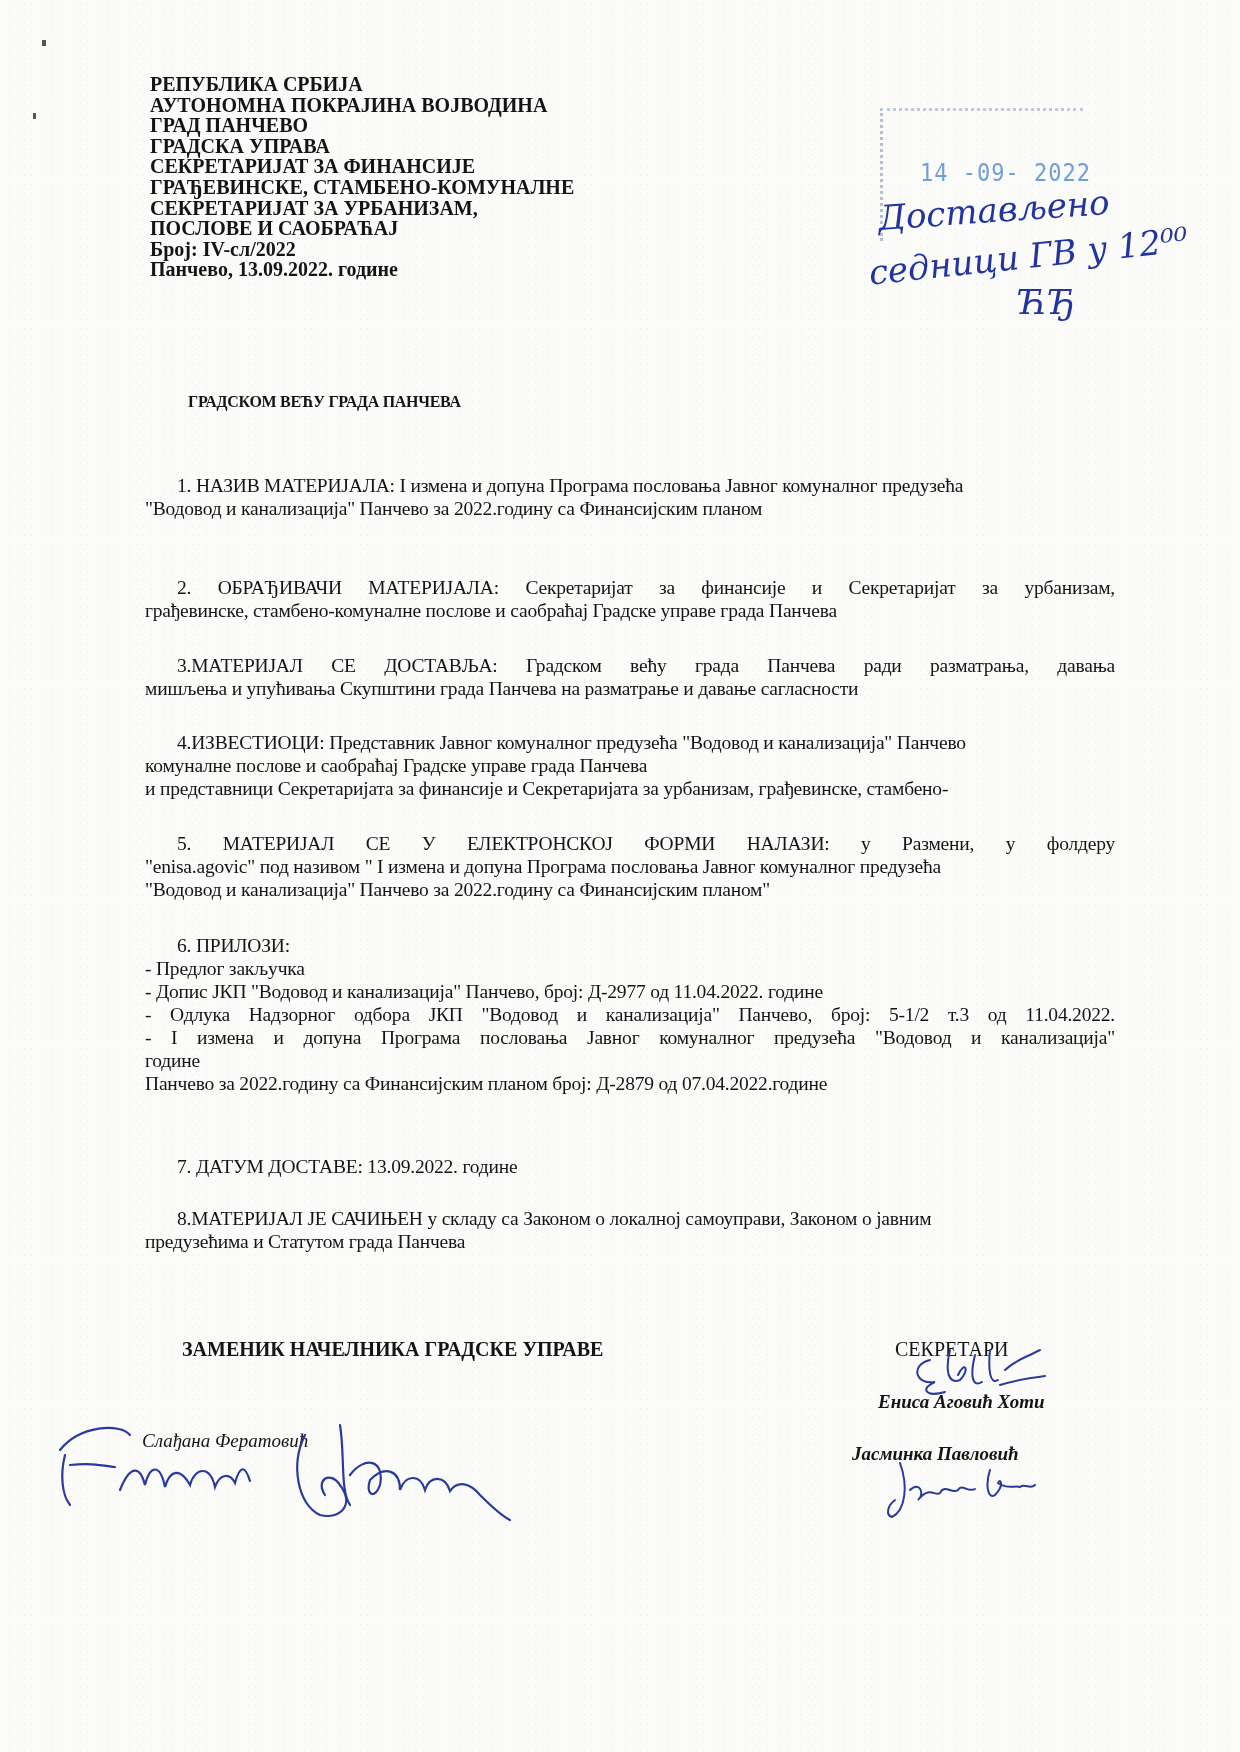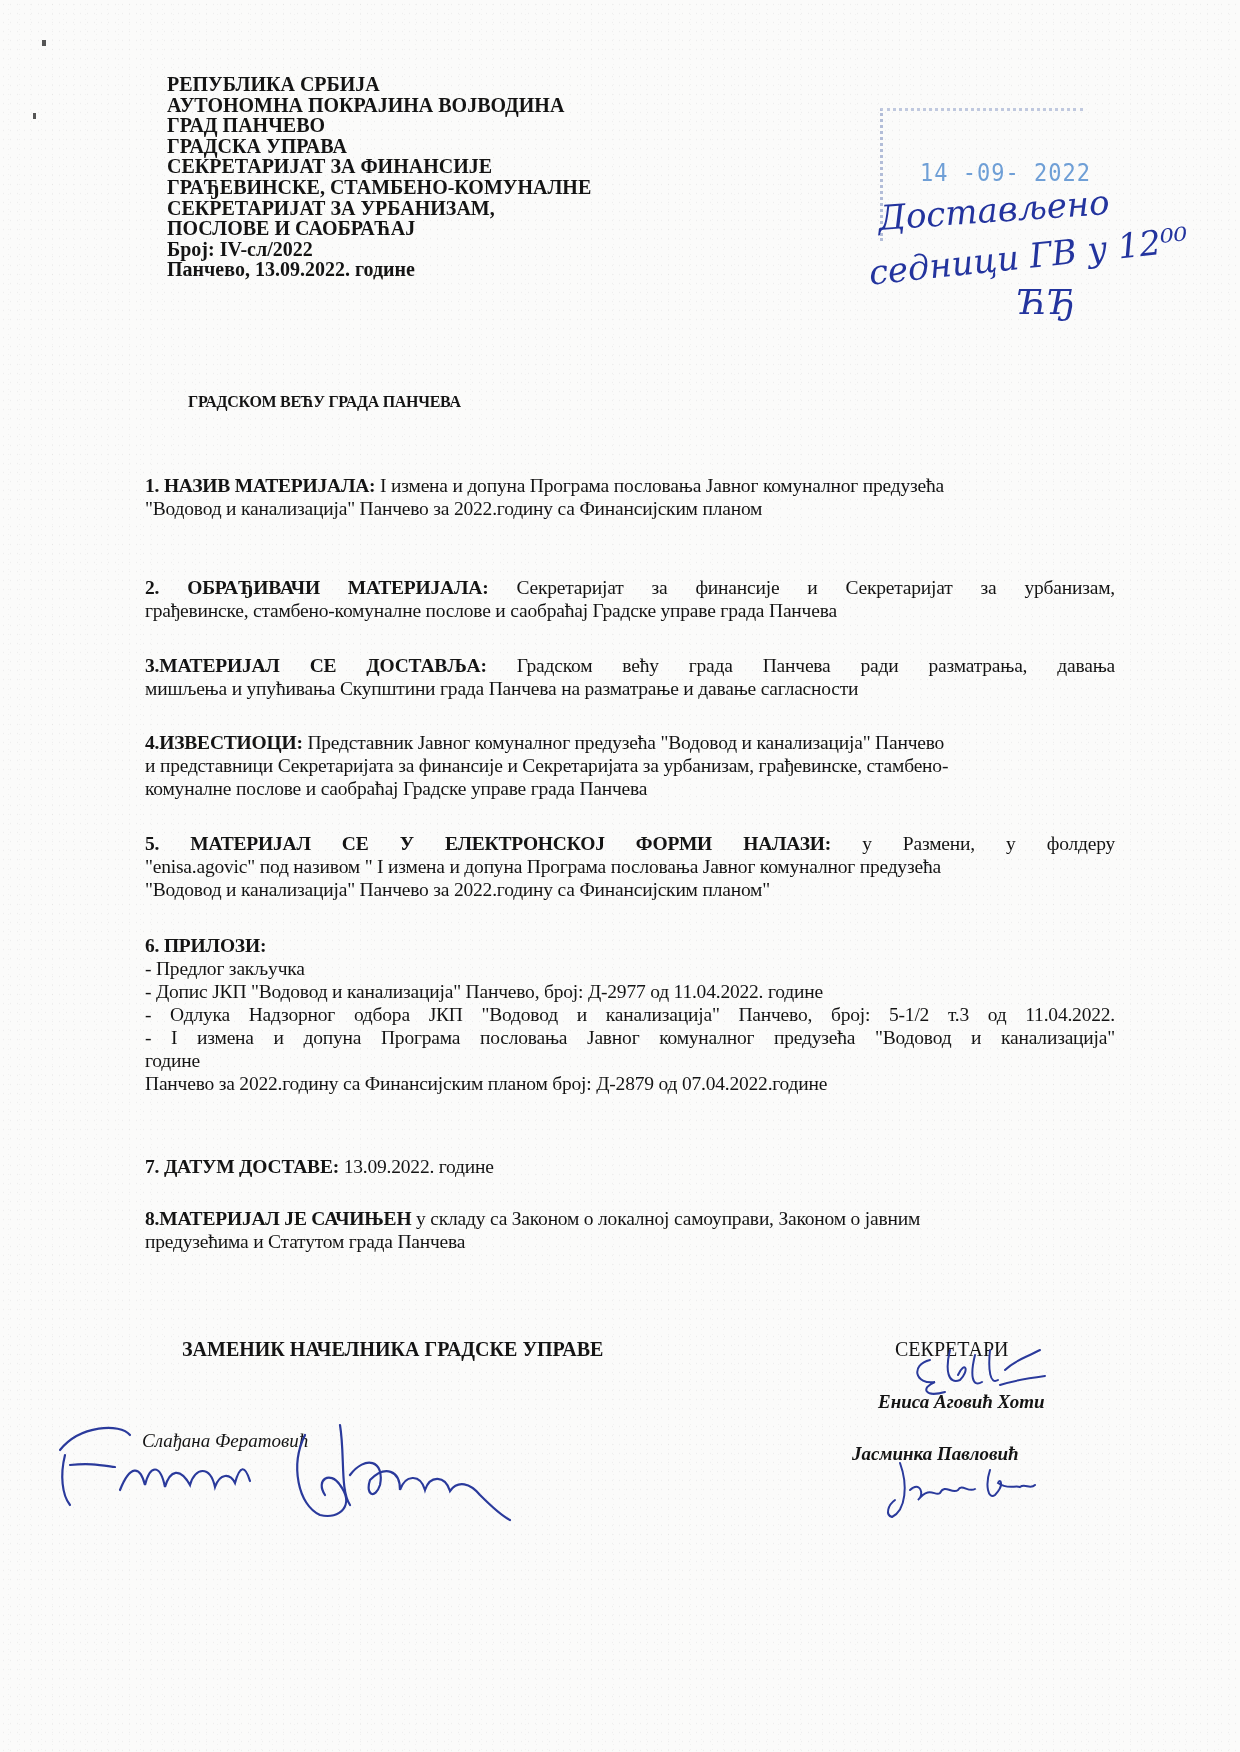--- a/index.html
+++ b/index.html
@@ -9,24 +9,24 @@
     background-image:
       radial-gradient(rgba(120,120,120,0.10) 0.6px, transparent 0.8px),
       radial-gradient(rgba(120,120,120,0.07) 0.6px, transparent 0.8px);
     background-size: 7px 9px, 11px 5px;
     background-position: 0 0, 3px 2px;
     font-family: "Liberation Serif", "DejaVu Serif", serif;
     color: #141414;
   }
   .page { position: absolute; inset: 0; }
   .hdr { position: absolute; left: 150px; top: 74px; font-weight: bold; font-size: 20px; line-height: 20.6px; }
-  .hdr div { white-space: nowrap; margin-left: 17px; }
+  .hdr div { white-space: nowrap; }
   .addressee { position: absolute; left: 148px; top: 393px; font-weight: bold; font-size: 16px; letter-spacing: -0.3px; margin-left: 40px; }
   .sec { position: absolute; left: 145px; width: 970px; font-size: 19.5px; line-height: 23px; text-align: justify; letter-spacing: -0.2px; }
-  .sec b { font-weight: bold; }
+  .sec b { font-weight: normal; margin-left: 32px; }
   .sec .l { display: block; }
   .sig-left-title { position: absolute; left: 142px; top: 1338px; font-weight: bold; font-size: 20px; margin-left: 40px; }
   .sig-left-name { position: absolute; left: 142px; top: 1390px; font-weight: normal; font-style: italic; font-size: 19px; margin-top: 40px; }
   .sig-right-title { position: absolute; left: 895px; top: 1338px; font-weight: normal; font-size: 20px; }
   .sig-right-name1 { position: absolute; left: 862px; top: 1391px; font-weight: bold; font-style: italic; font-size: 19px; margin-left: 16px; }
   .sig-right-name2 { position: absolute; left: 852px; top: 1443px; font-weight: bold; font-style: italic; font-size: 19px; }
   .stamp { position: absolute; left: 880px; top: 108px; width: 200px; height: 130px;
     border-left: 3px dotted rgba(120,140,190,0.55); border-top: 3px dotted rgba(120,140,190,0.45); }
   .stamp-date { position: absolute; left: 920px; top: 160px; color: #6f9fd6; font-family: "DejaVu Sans Mono", monospace;
     font-size: 22px; letter-spacing: 1px; transform: scaleY(1.15); }
@@ -76,22 +76,22 @@
     <span class="l">грађевинске, стамбено-комуналне послове и саобраћај  Градске управе града Панчева</span>
   </div>
 
   <div class="sec" style="top:654px;">
     <span class="l" style="text-align-last:justify;"><b>3.МАТЕРИЈАЛ СЕ ДОСТАВЉА:</b><span> Градском већу града Панчева ради разматрања, давања</span></span>
     <span class="l">мишљења и упућивања Скупштини града Панчева на разматрање и давање сагласности</span>
   </div>
 
   <div class="sec" style="top:731px;">
     <span class="l"><b>4.ИЗВЕСТИОЦИ:</b><span> Представник Јавног комуналног предузећа "Водовод и канализација" Панчево</span></span>
+    <span class="l">комуналне послове и саобраћај Градске управе града Панчева</span>
     <span class="l">и представници Секретаријата за финансије и  Секретаријата за урбанизам, грађевинске, стамбено-</span>
-    <span class="l">комуналне послове и саобраћај Градске управе града Панчева</span>
   </div>
 
   <div class="sec" style="top:832px;">
     <span class="l" style="text-align-last:justify;"><b>5. МАТЕРИЈАЛ СЕ У ЕЛЕКТРОНСКОЈ ФОРМИ НАЛАЗИ:</b><span> у Размени, у фолдеру</span></span>
     <span class="l">"enisa.agovic" под називом " I измена и допуна Програма пословања Јавног комуналног предузећа</span>
     <span class="l">"Водовод и канализација" Панчево за 2022.годину са Финансијским планом"</span>
   </div>
 
   <div class="sec" style="top:934px;">
     <span class="l"><b>6. ПРИЛОЗИ:</b></span>

